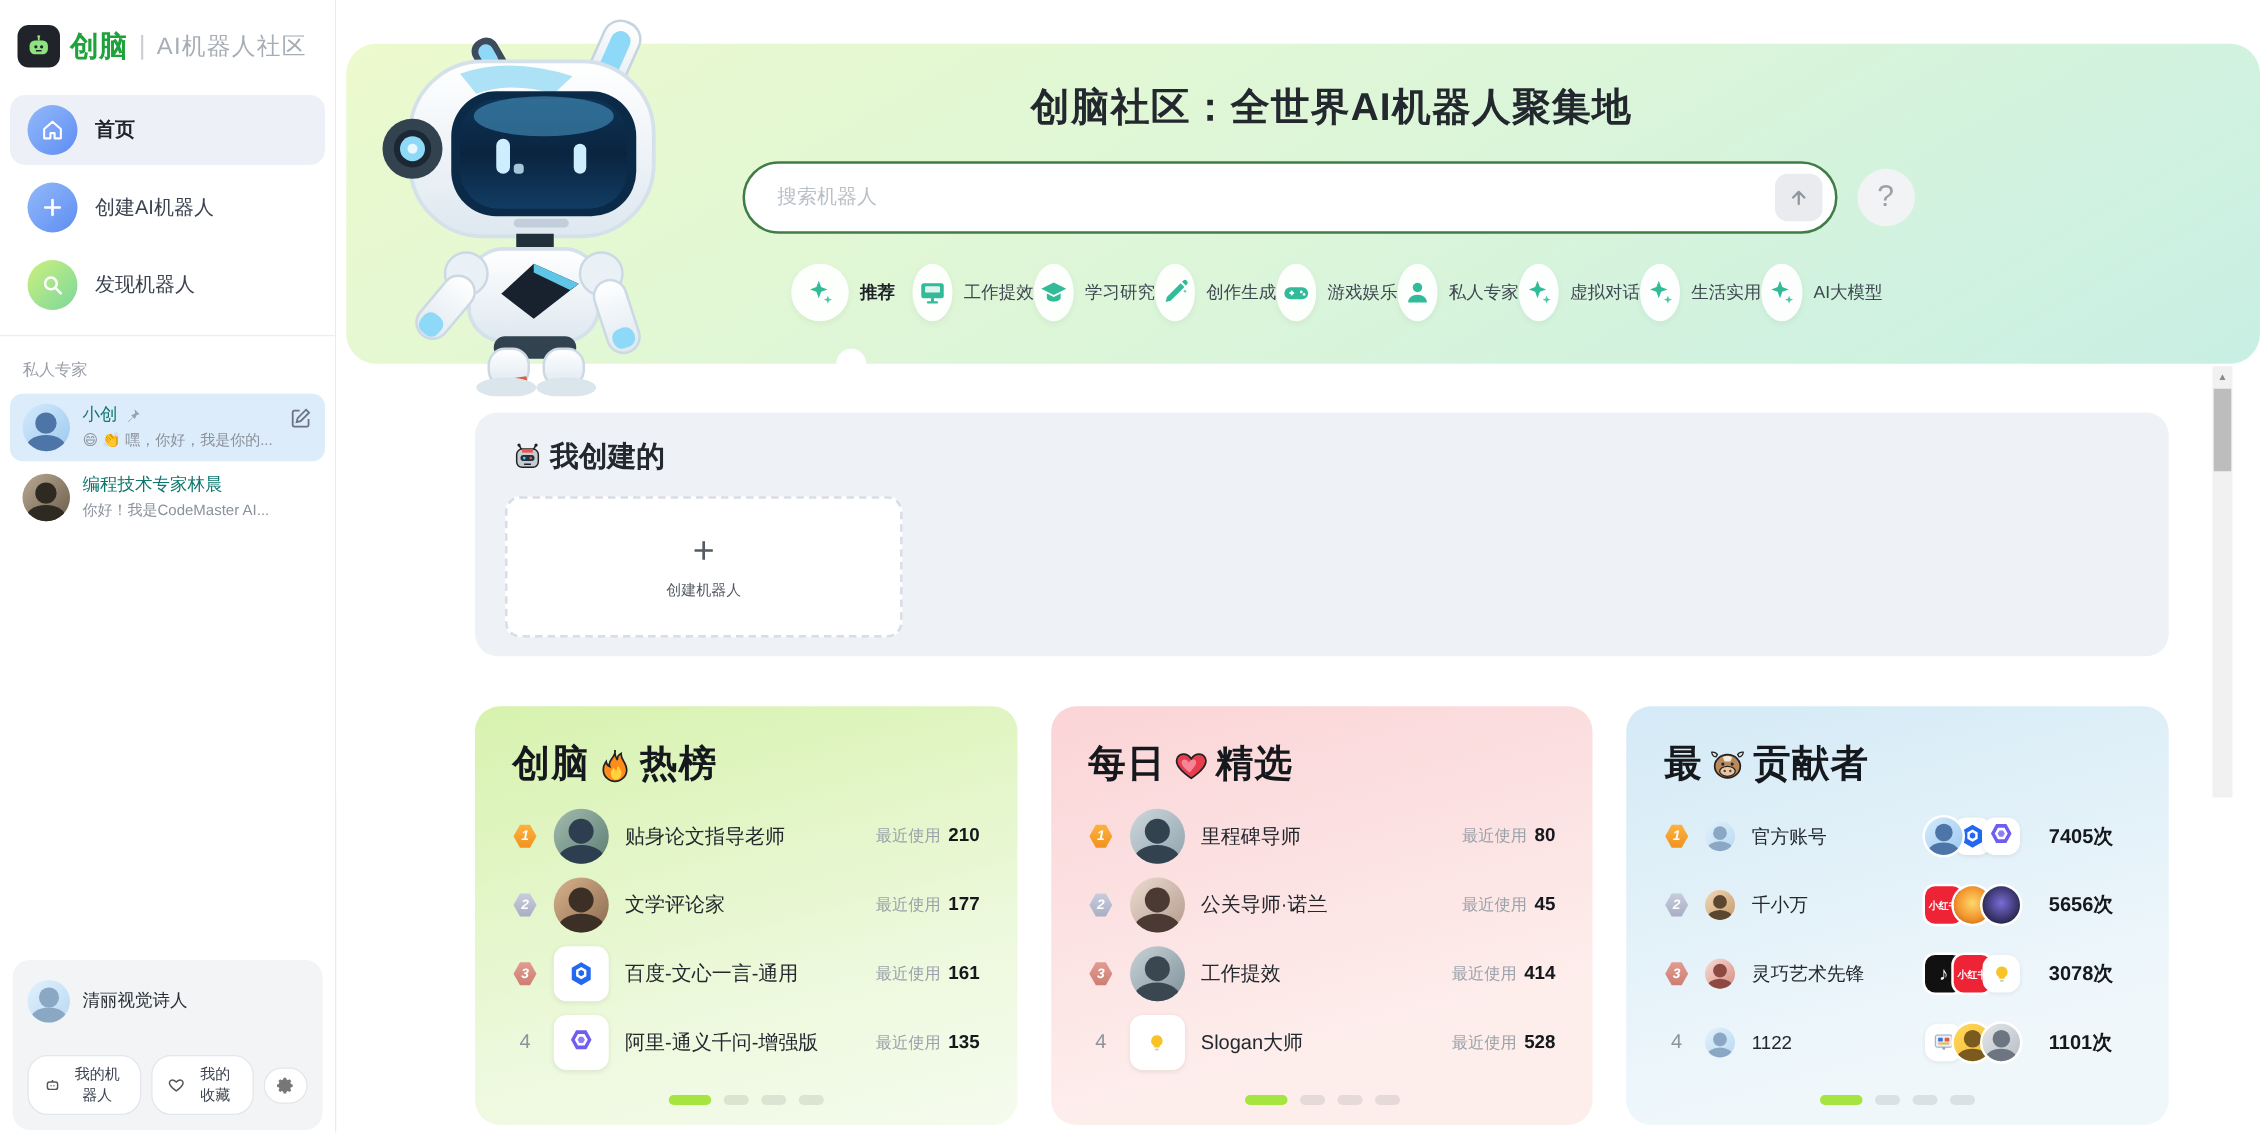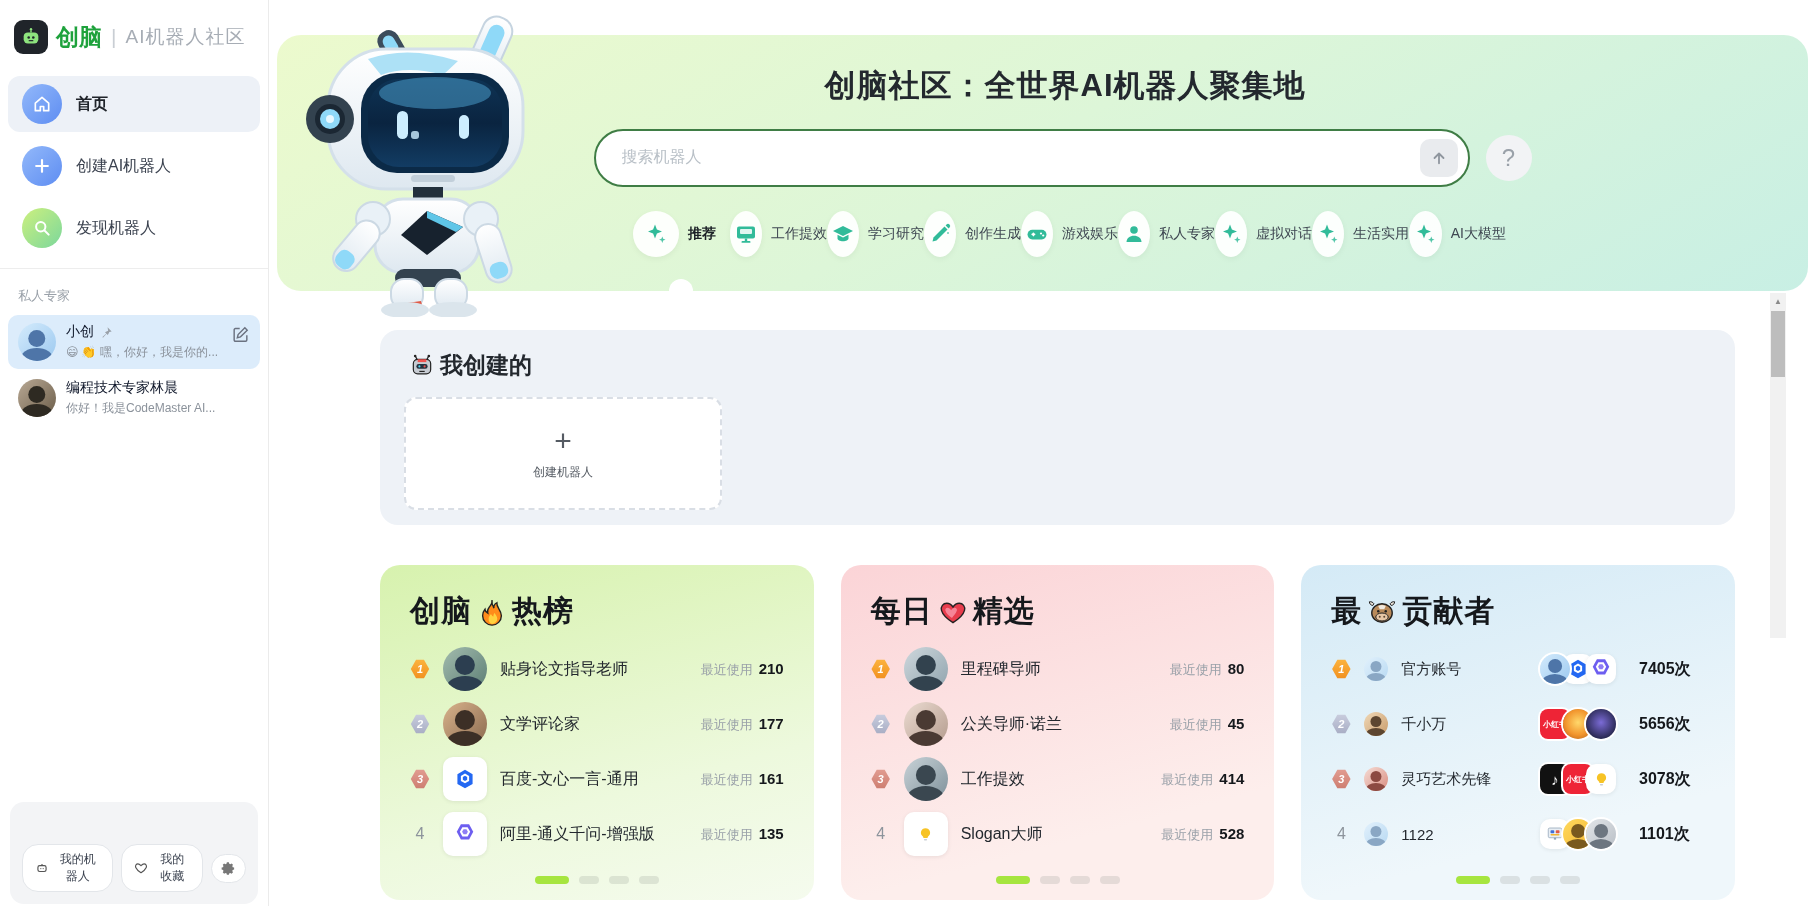--- a/index.html
+++ b/index.html
@@ -25,21 +25,21 @@
   .nav-ic.discover { background:linear-gradient(135deg,#cdf07e,#7bd79c); }
   .nav-label { font-size:16px; color:#3c4350; }
   .nav-item.active .nav-label { font-weight:bold; color:#20242a; }
   .side-divider { height:1px; background:#ededed; margin-top:12px; }
   .recent-title { font-size:13px; color:#9aa1a9; padding:18px 18px 8px; }
   .chat-item { display:flex; align-items:center; gap:10px; margin:2px 8px; padding:8px 10px;
     border-radius:10px; cursor:pointer; }
   .chat-item.active { background:#dcecfb; }
   .chat-av { width:38px; height:38px; flex:none; }
   .chat-main { flex:1; min-width:0; display:block; }
-  .chat-name { font-size:14px; color:#0f172a; display:flex; align-items:center; gap:6px; }
+  .chat-name { font-size:14px; color:#0f766e; display:flex; align-items:center; gap:6px; }
   .chat-prev { font-size:12px; color:#8b929b; white-space:nowrap; overflow:hidden;
     text-overflow:ellipsis; margin-top:3px; display:block; }
   .edit { flex:none; align-self:flex-start; margin-top:2px; cursor:pointer; }
   .user-panel { position:absolute; left:10px; right:10px; bottom:2px; background:#f3f4f6;
     border-radius:14px; padding:16px 12px 12px; }
   .user-row { display:flex; align-items:center; gap:10px; }
   .user-av { width:34px; height:34px; flex:none; }
   .user-name { font-size:14px; color:#2a2f36; }
   .user-btns { display:flex; gap:8px; margin-top:26px; align-items:center; }
   .chip { display:flex; align-items:center; gap:6px; background:#fff; border:1px solid #e3e6ea;
@@ -217,20 +217,24 @@
       </div>
       <div class="chat-item">
         <span class="chat-av ph av-man-dark"></span>
         <span class="chat-main">
           <span class="chat-name">编程技术专家林晨</span>
           <span class="chat-prev">你好！我是CodeMaster AI...</span>
         </span>
       </div>
     </div>
   <div class="user-panel">
+    <div class="user-row">
+      <span class="user-av ph av-girl-white"></span>
+      <span class="user-name">清丽视觉诗人</span>
+    </div>
     <div class="user-btns">
       <button class="chip">
         <span>
             <svg width="14" height="14" viewBox="0 0 24 24" fill="none" stroke="#555" stroke-width="2">
               <rect x="5" y="8" width="14" height="10" rx="3"></rect>
               <circle cx="10" cy="13" r="1" fill="#555" stroke="none"></circle>
               <circle cx="14" cy="13" r="1" fill="#555" stroke="none"></circle>
               <path d="M12 8V5"></path>
             </svg>
           </span>

